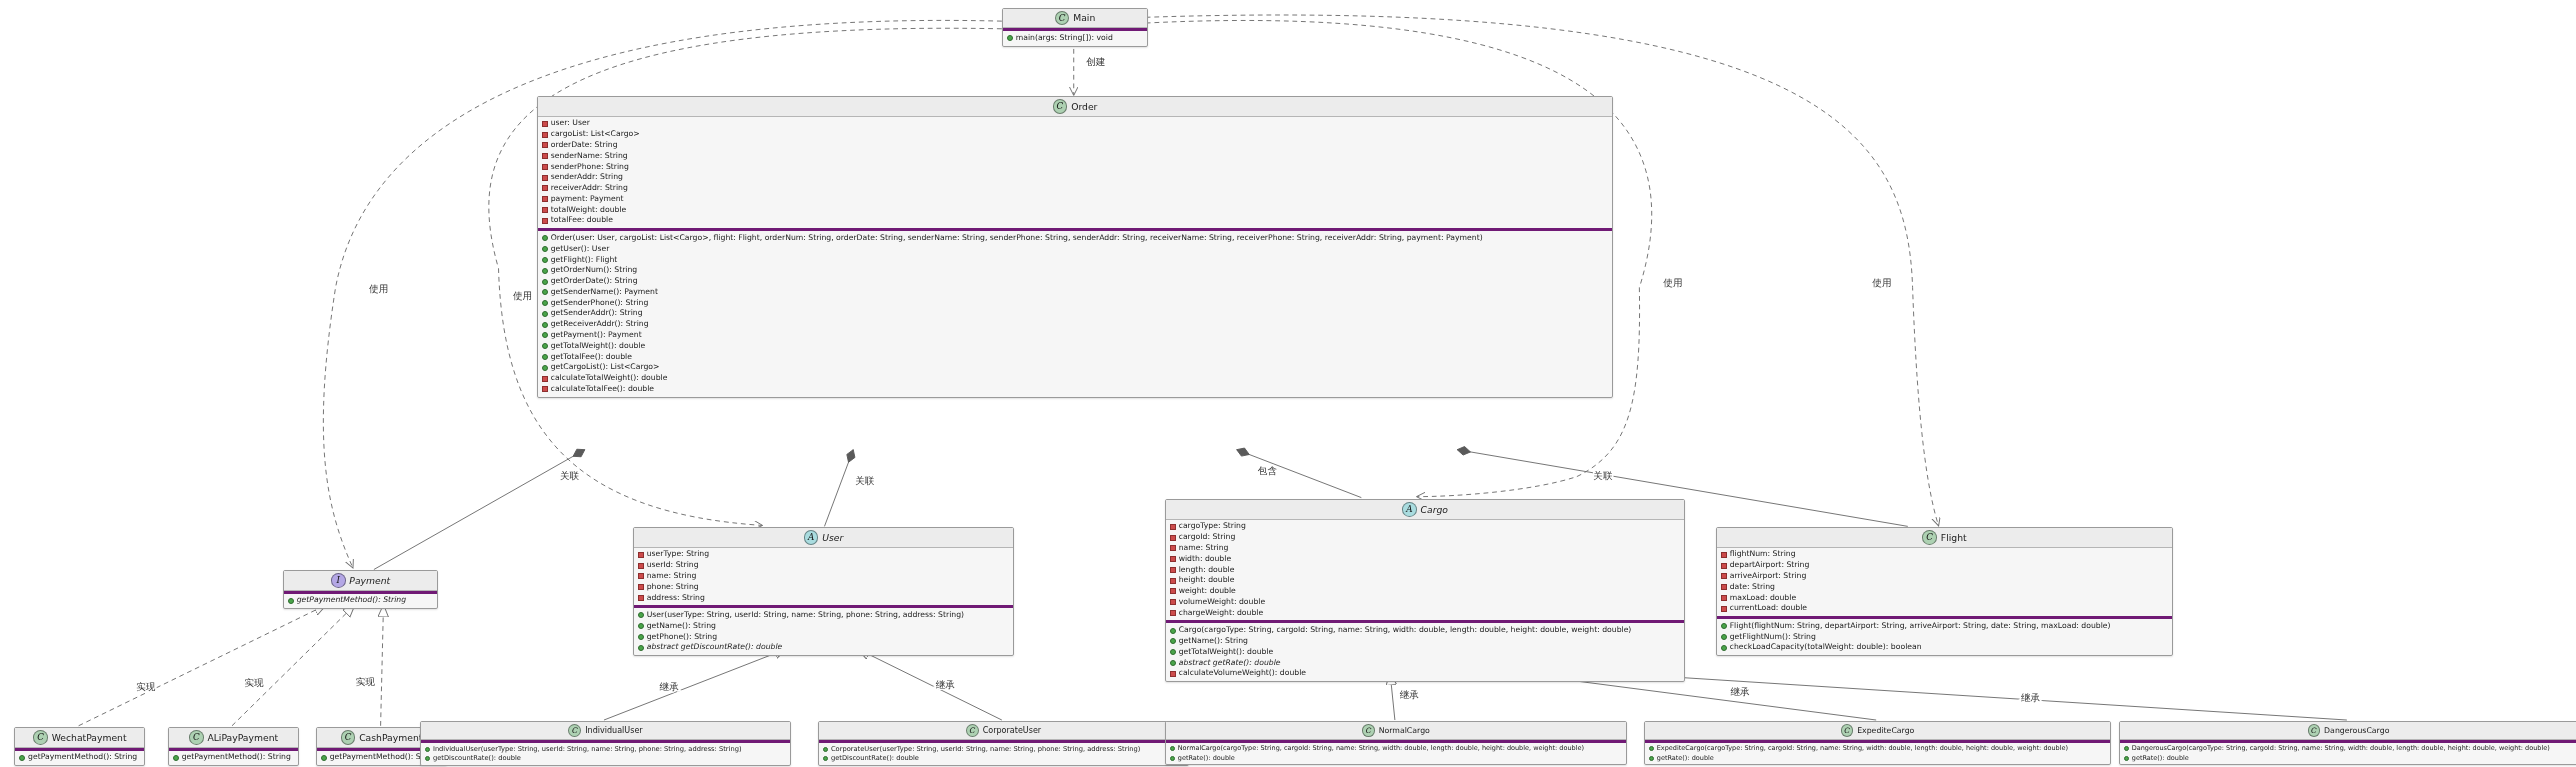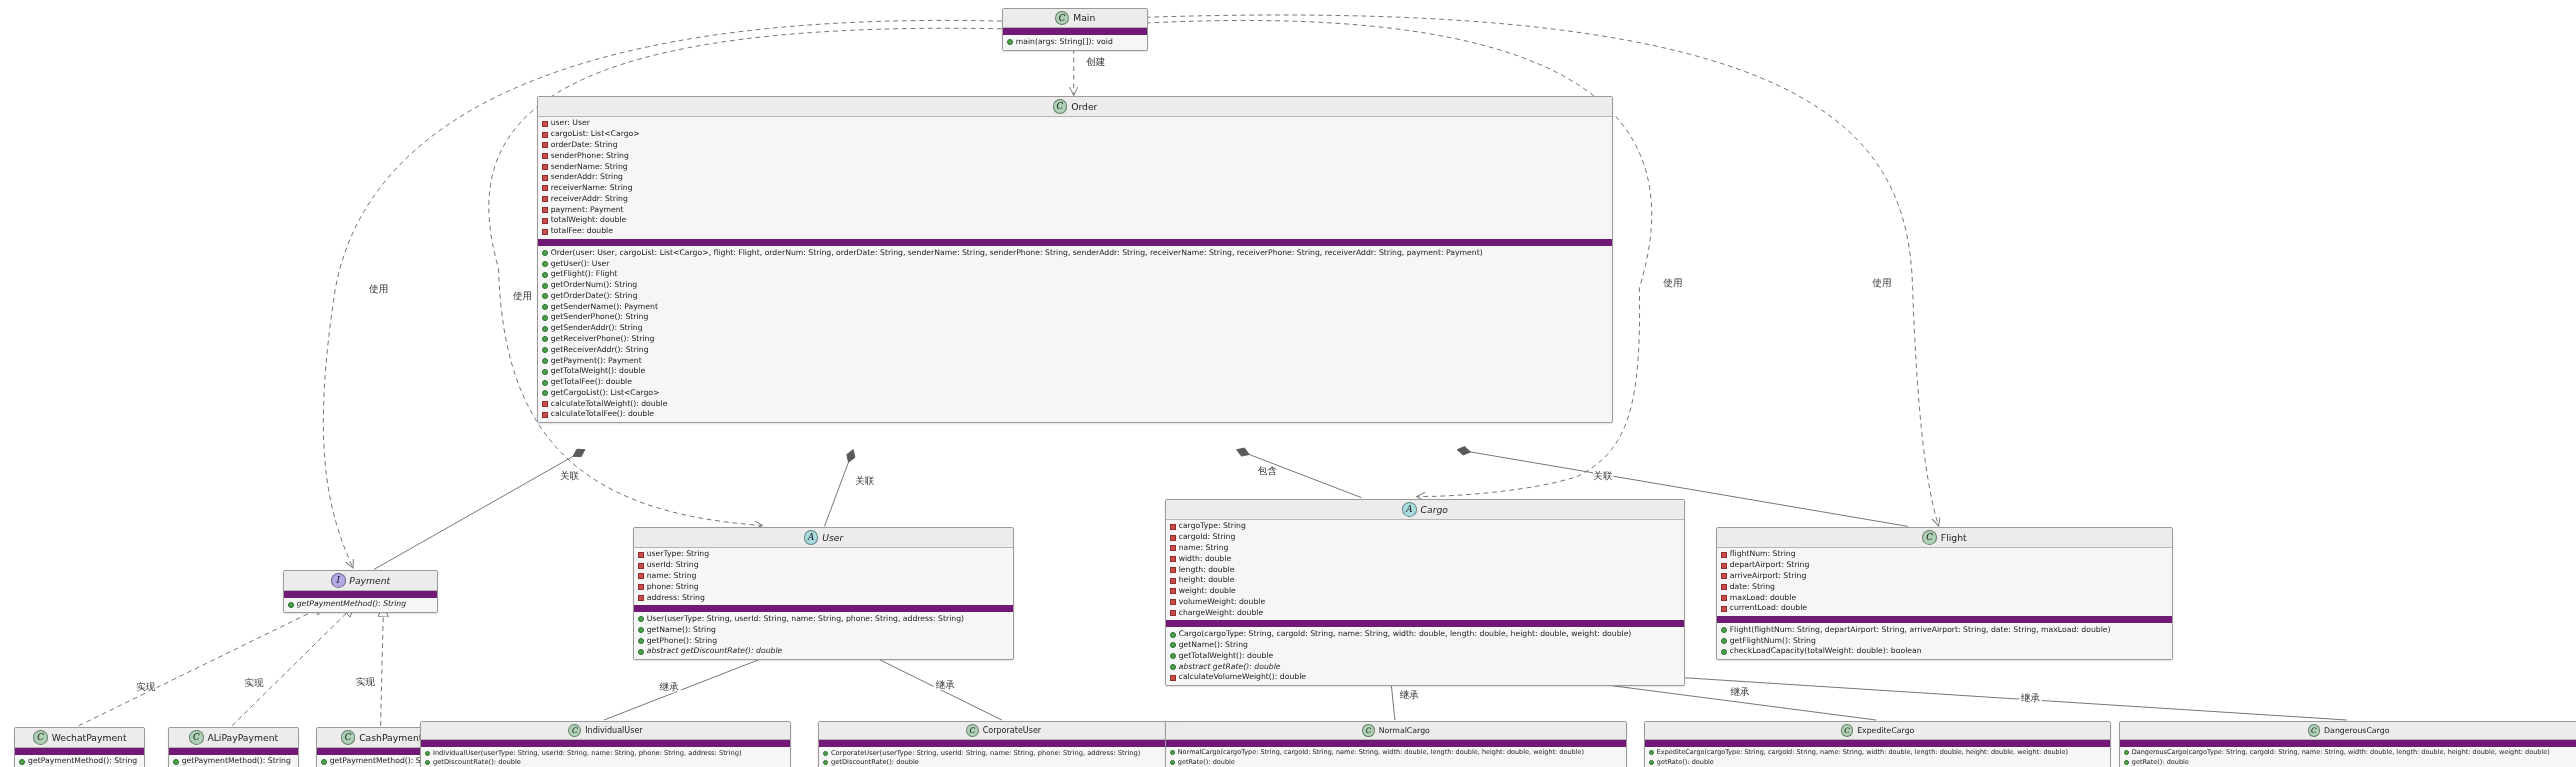--- a/index.html
+++ b/index.html
@@ -16,21 +16,21 @@
              box-shadow:0 1px 1.9px rgba(0,0,0,.12);color:#1a1a1a;}
   .class-header{display:flex;align-items:center;justify-content:center;gap:3.8px;
                 padding:1.9px 5.8px;background:#ececec;border-bottom:1px solid #b5b5b5;
                 font-size:1.2em;white-space:nowrap;}
   .class-name.it{font-style:italic;}
   .stereo-icon{flex:0 0 auto;width:1.45em;height:1.45em;border-radius:50%;
                display:inline-flex;align-items:center;justify-content:center;
                border:1px solid rgba(0,0,0,.4);font-size:.95em;font-style:italic;
                font-family:"DejaVu Serif","Liberation Serif",serif;color:#111;}
   .members{padding:1.9px 3.8px;}
-  .methods{border-top:7px solid #701a75;}
+  .methods{border-top:3px solid #701a75;}
   .member{display:flex;align-items:center;gap:2.9px;white-space:nowrap;overflow:hidden;line-height:1.4;}
   .member.italic .mtext{font-style:italic;}
   .vis{flex:0 0 auto;width:.78em;height:.78em;box-sizing:border-box;}
   .vis.private{background:#cc4b4b;border:1px solid #8c2f2f;}
   .vis.public{background:#4aa54a;border:1px solid #2e6b2e;border-radius:50%;}
 </style>
 </head>
 <body>
 
 <div id="diagram">
@@ -144,36 +144,32 @@
         <div class="member">
           <span class="vis private"></span>
           <span class="mtext">cargoList: List&lt;Cargo&gt;</span>
         </div>
         <div class="member">
           <span class="vis private"></span>
           <span class="mtext">orderDate: String</span>
         </div>
         <div class="member">
           <span class="vis private"></span>
+          <span class="mtext">senderName: String</span>
+        </div>
+        <div class="member">
+          <span class="vis private"></span>
           <span class="mtext">senderPhone: String</span>
         </div>
         <div class="member">
           <span class="vis private"></span>
-          <span class="mtext">senderName: String</span>
-        </div>
-        <div class="member">
-          <span class="vis private"></span>
           <span class="mtext">senderAddr: String</span>
         </div>
         <div class="member">
           <span class="vis private"></span>
-          <span class="mtext">receiverName: String</span>
-        </div>
-        <div class="member">
-          <span class="vis private"></span>
           <span class="mtext">receiverAddr: String</span>
         </div>
         <div class="member">
           <span class="vis private"></span>
           <span class="mtext">payment: Payment</span>
         </div>
         <div class="member">
           <span class="vis private"></span>
           <span class="mtext">totalWeight: double</span>
         </div>
@@ -207,24 +203,20 @@
           <span class="vis public"></span>
           <span class="mtext">getSenderName(): Payment</span>
         </div>
         <div class="member">
           <span class="vis public"></span>
           <span class="mtext">getSenderPhone(): String</span>
         </div>
         <div class="member">
           <span class="vis public"></span>
           <span class="mtext">getSenderAddr(): String</span>
-        </div>
-        <div class="member">
-          <span class="vis public"></span>
-          <span class="mtext">getReceiverPhone(): String</span>
         </div>
         <div class="member">
           <span class="vis public"></span>
           <span class="mtext">getReceiverAddr(): String</span>
         </div>
         <div class="member">
           <span class="vis public"></span>
           <span class="mtext">getPayment(): Payment</span>
         </div>
         <div class="member">

